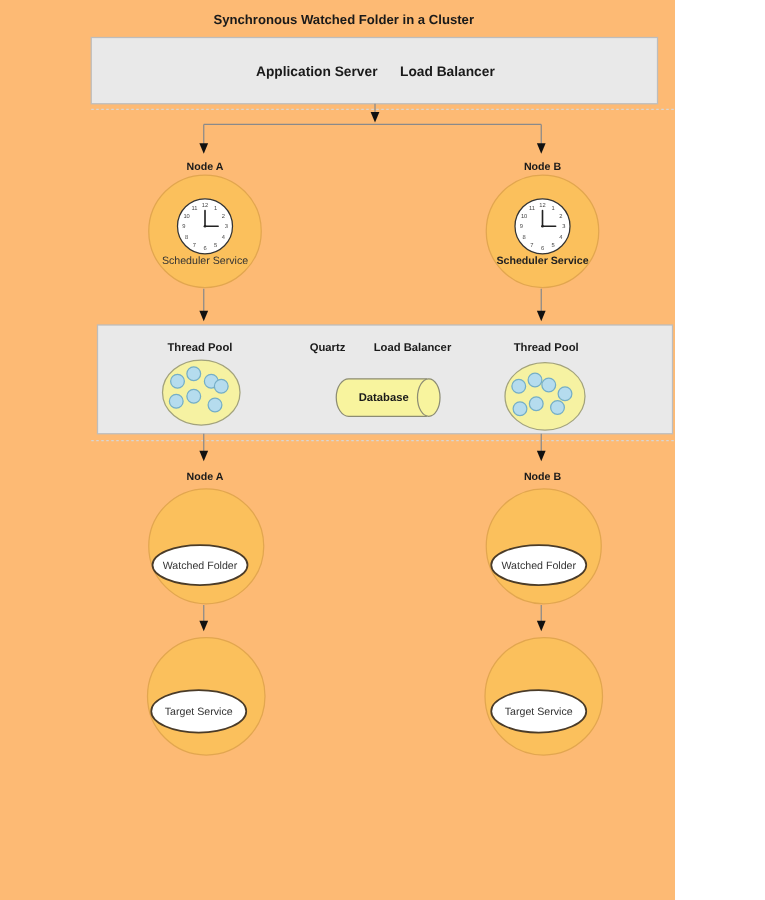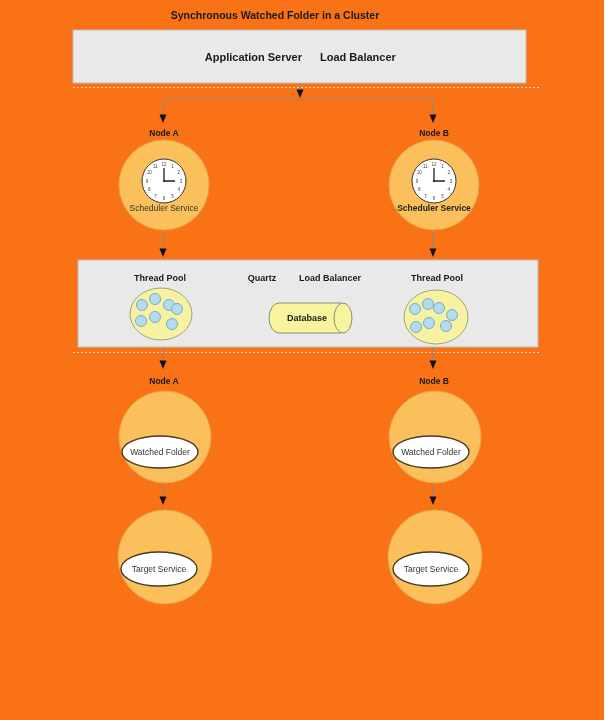--- a/index.html
+++ b/index.html
@@ -1,16 +1,16 @@
 <!DOCTYPE html>
 <html><head>
 <meta charset="utf-8">
 <style>
   html,body{margin:0;padding:0;background:#ffffff;}
-  .canvas{position:relative;width:604px;height:720px;background:#f97316;overflow:hidden;
+  .canvas{position:relative;width:540px;height:720px;background:#fdba74;overflow:hidden;
           font-family:"Liberation Sans","DejaVu Sans",sans-serif;}
   svg{display:block;}
   text{font-family:"Liberation Sans","DejaVu Sans",sans-serif;fill:#1a1a1a;text-anchor:middle;}
   .t-title{font-size:10.5px;font-weight:bold;}
   .t-h1{font-size:11px;font-weight:bold;}
   .t-node{font-size:8.5px;font-weight:bold;}
   .t-band{font-size:9px;font-weight:bold;}
   .t-db{font-size:9px;font-weight:bold;}
   .t-small{font-size:8.5px;font-weight:normal;fill:#333333;}
   .t-small-b{font-size:8.5px;font-weight:bold;fill:#222222;}

